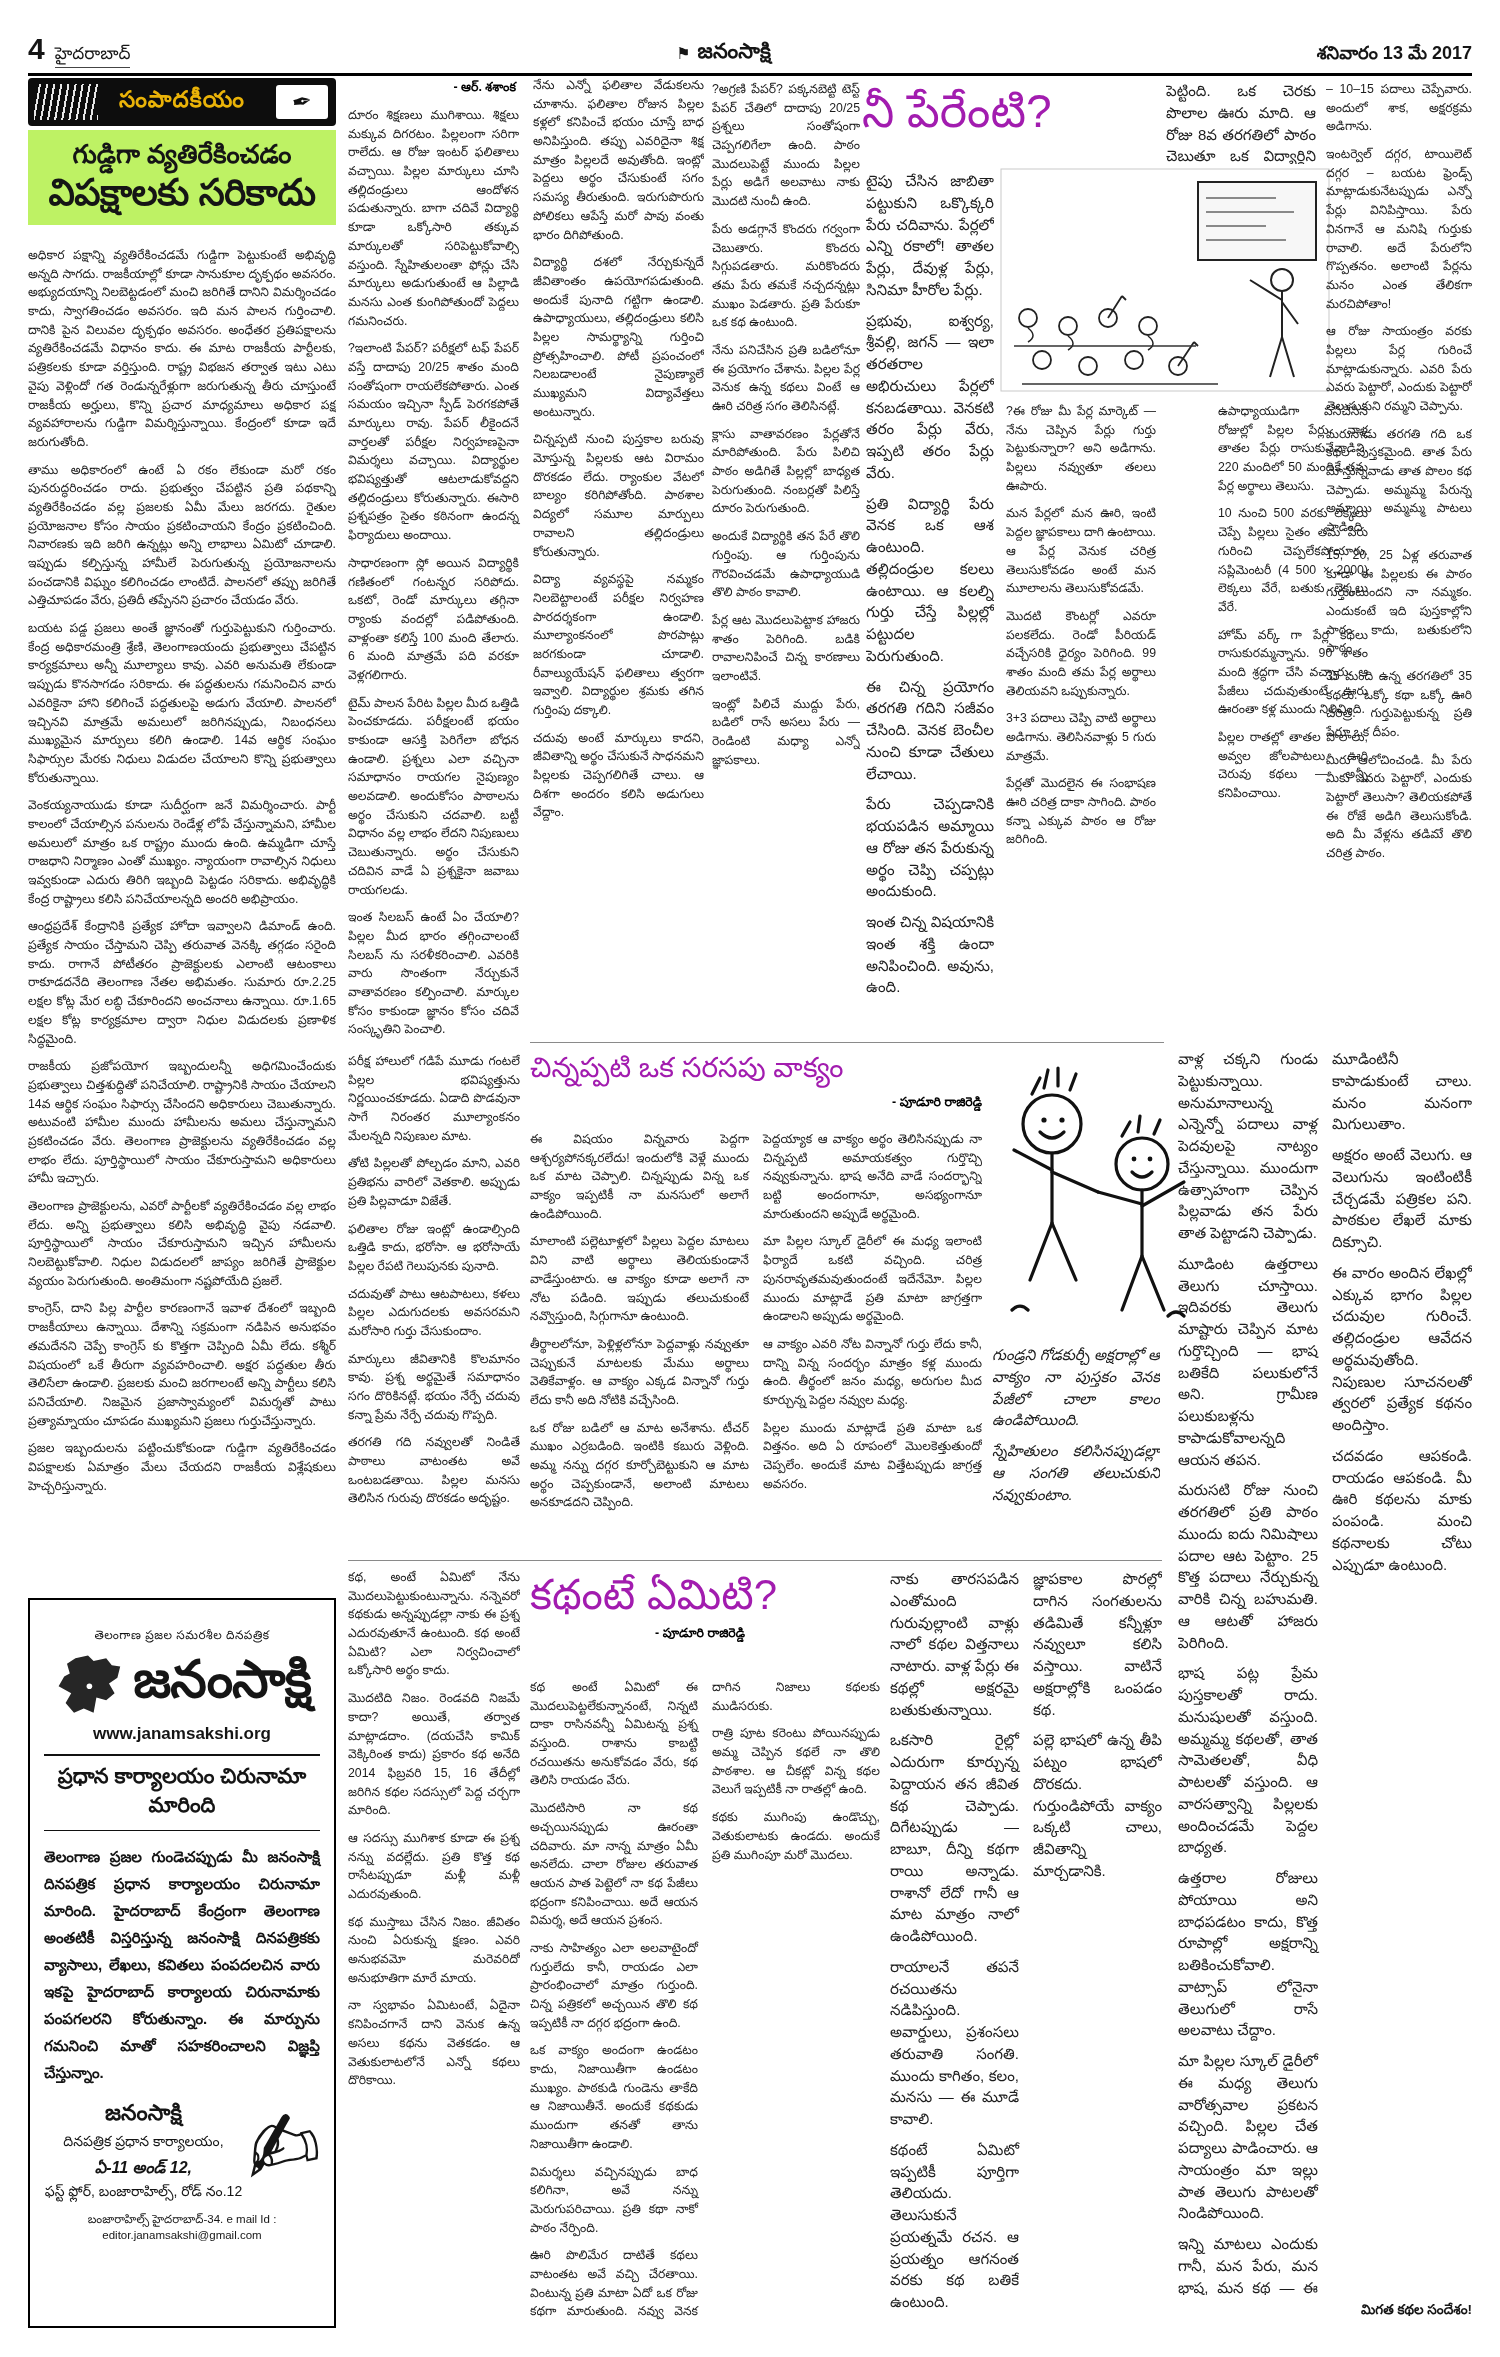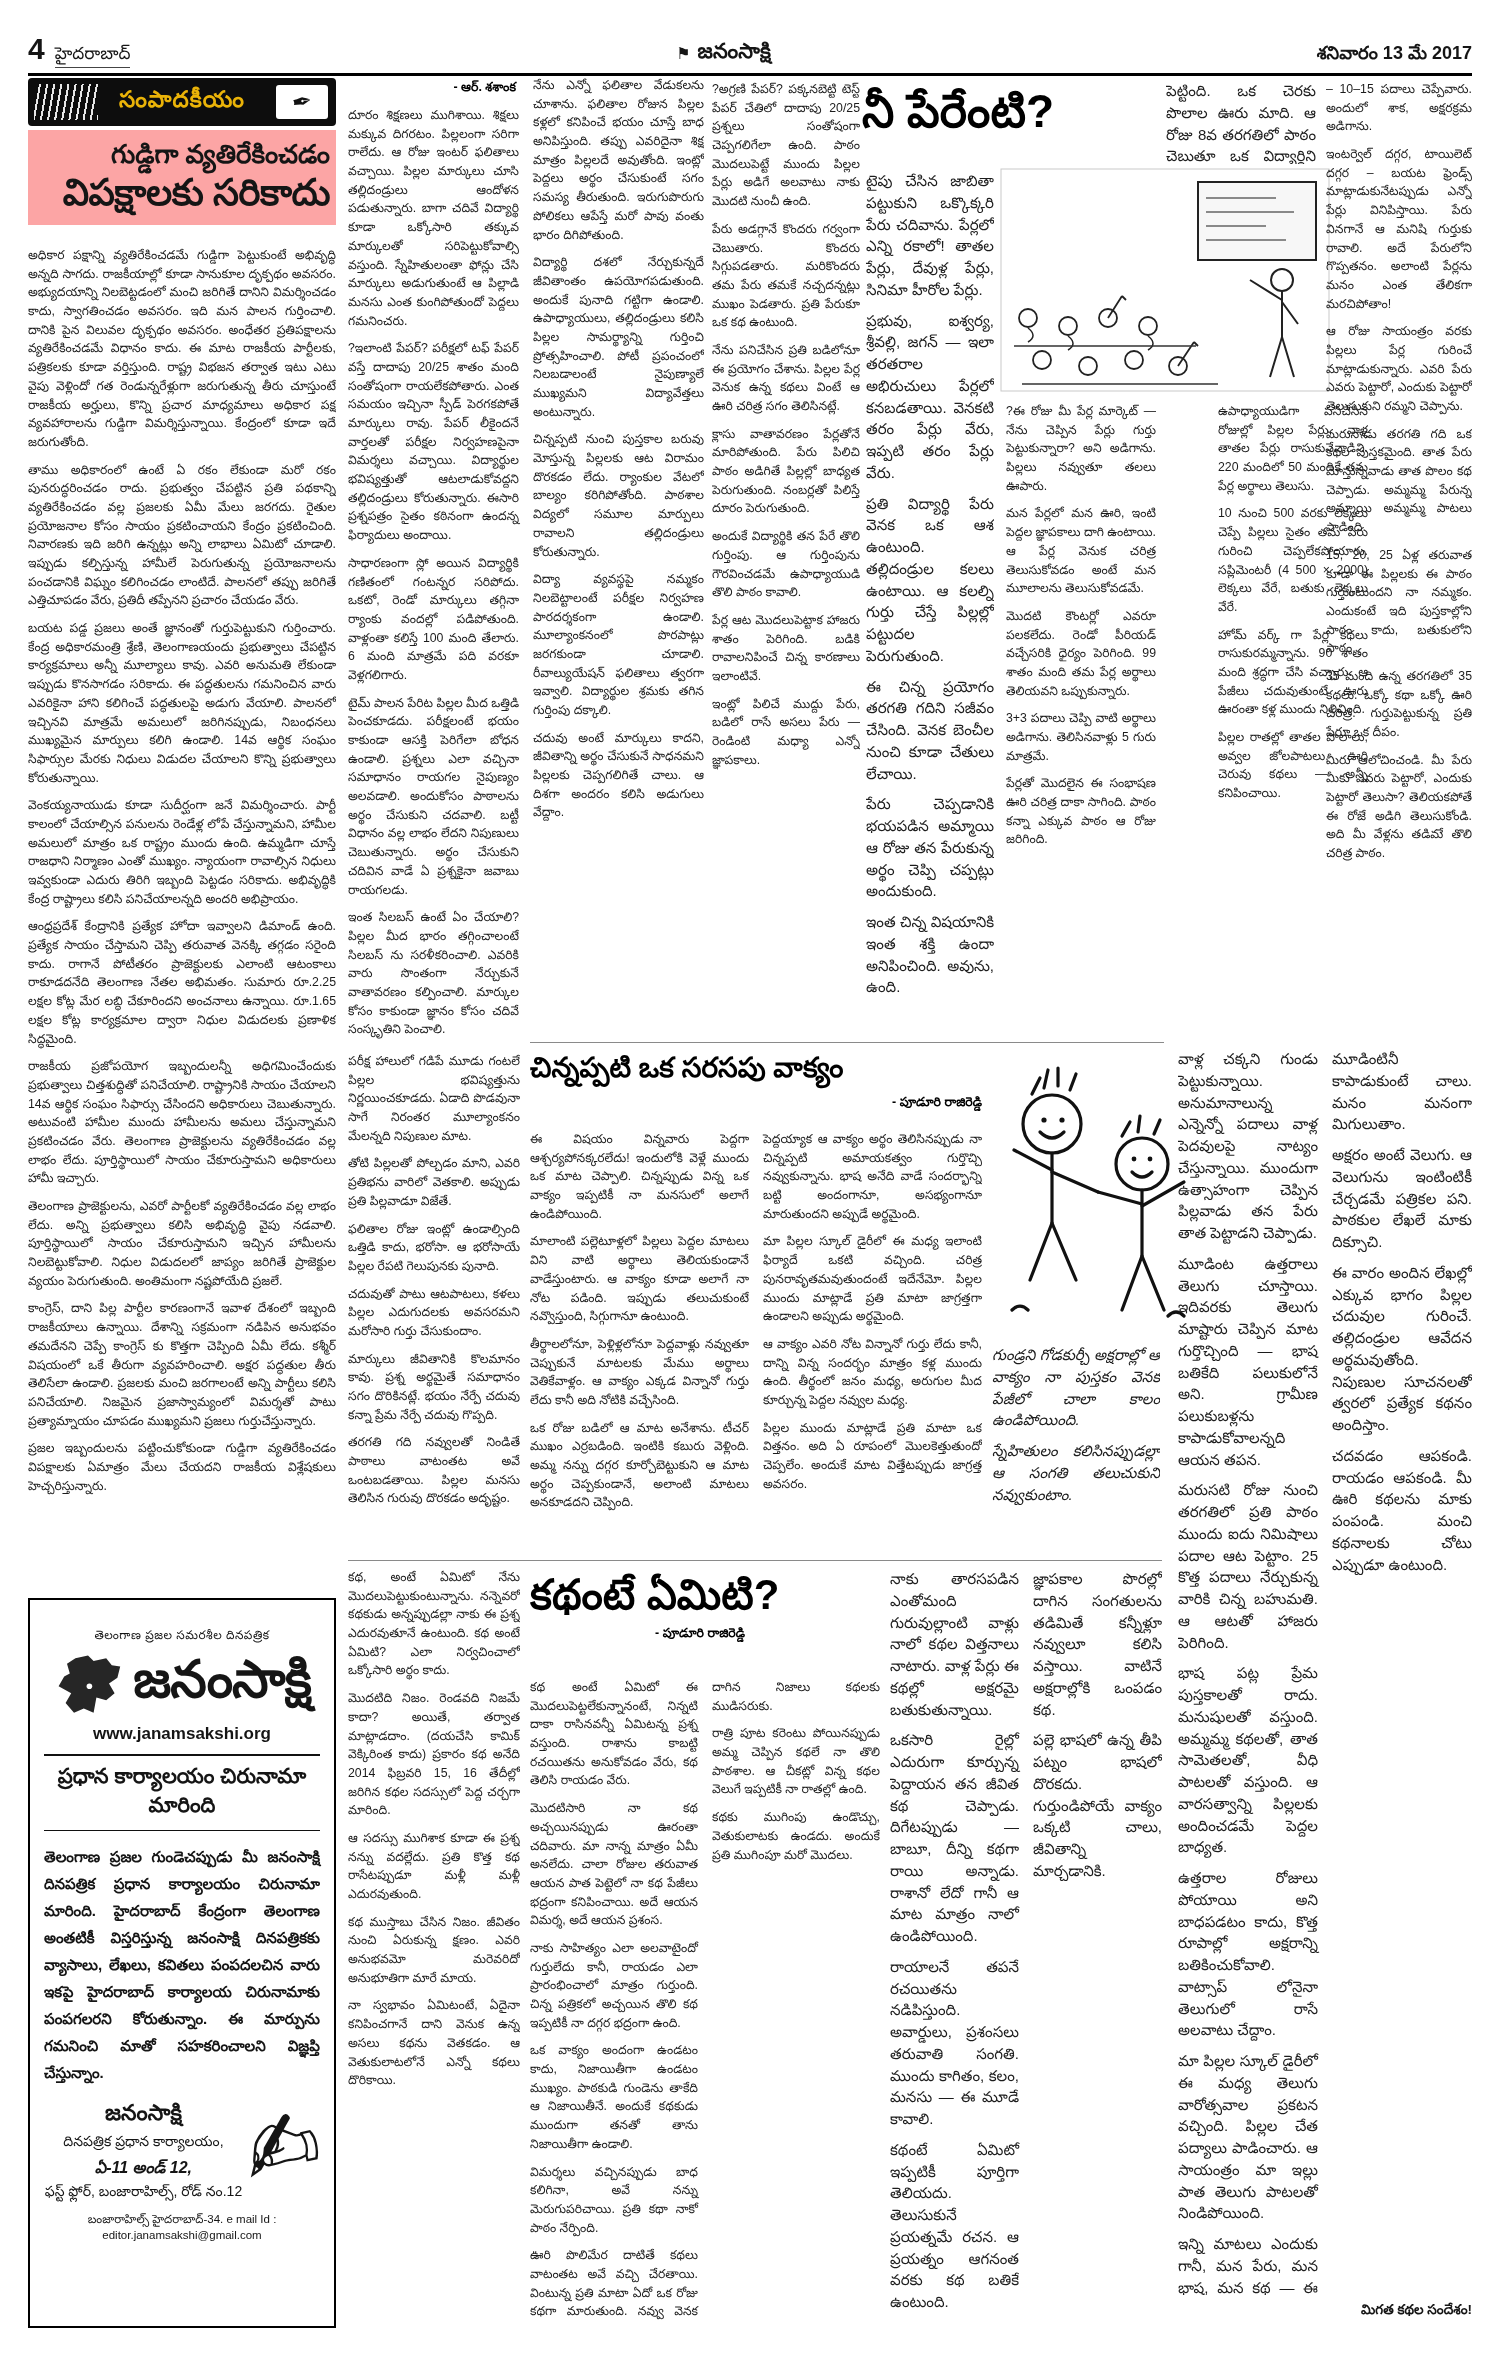--- a/index.html
+++ b/index.html
@@ -13,24 +13,24 @@
   .c2{column-count:2;column-gap:14px;column-fill:auto;height:100%;}
   .pad-first p:first-child{margin-top:30px;}
   .byline{font-weight:bold;font-size:12.5px;color:#000000;}
   .masthead{border-bottom:3px solid #000;display:flex;align-items:flex-end;justify-content:space-between;padding-bottom:5px;}
   .ed-banner{background:#0d0d0d;border-radius:4px;display:flex;align-items:center;justify-content:center;position:relative;}
   .ed-stripes{position:absolute;left:6px;top:6px;bottom:6px;width:64px;
         background:repeating-linear-gradient(100deg,#0d0d0d 0 5px,#ffffff 5px 7px);opacity:.9;}
   .ed-banner-label{color:#eab308;font-size:23px;font-weight:bold;letter-spacing:1px;z-index:1;}
   .ed-pen-box{position:absolute;right:8px;top:7px;width:52px;height:34px;background:#ffffff;border-radius:3px;
         display:flex;align-items:center;justify-content:center;}
-  .ed-headline{background:#fca5a5;text-align:right;padding:8px 6px 10px 6px;}
+  .ed-headline{background:#bef264;text-align:center;padding:8px 6px 10px 6px;}
   .ed-h1{font-size:26px;font-weight:bold;line-height:1.25;}
   .ed-h2{font-size:37px;font-weight:bold;line-height:1.2;letter-spacing:-0.5px;}
-  .big-head{font-weight:bold;color:#000000;}
+  .big-head{font-weight:normal;color:#a21caf;}
   .rule{border-top:1px solid #8a8a8a;height:0;}
   .office{border:2px solid #000;padding:28px 14px;box-sizing:border-box;text-align:center;}
   .office-tagline{font-size:12px;letter-spacing:.5px;}
   .office-logo-row{display:flex;align-items:center;justify-content:center;gap:10px;margin-top:4px;}
   .office-brand{font-size:52px;font-weight:bold;letter-spacing:-1px;}
   .office-web{font-size:17px;font-weight:bold;margin-top:2px;}
   .office-title{font-size:21px;font-weight:bold;margin-top:10px;padding:8px 0;border-top:2px solid #111;border-bottom:1px solid #111;}
   .office-body{font-size:15px;font-weight:600;line-height:1.8;text-align:justify;margin-top:12px;}
   .office-body p{margin:0;}
   .office-bottom{display:flex;justify-content:space-between;align-items:flex-start;margin-top:14px;text-align:center;}

